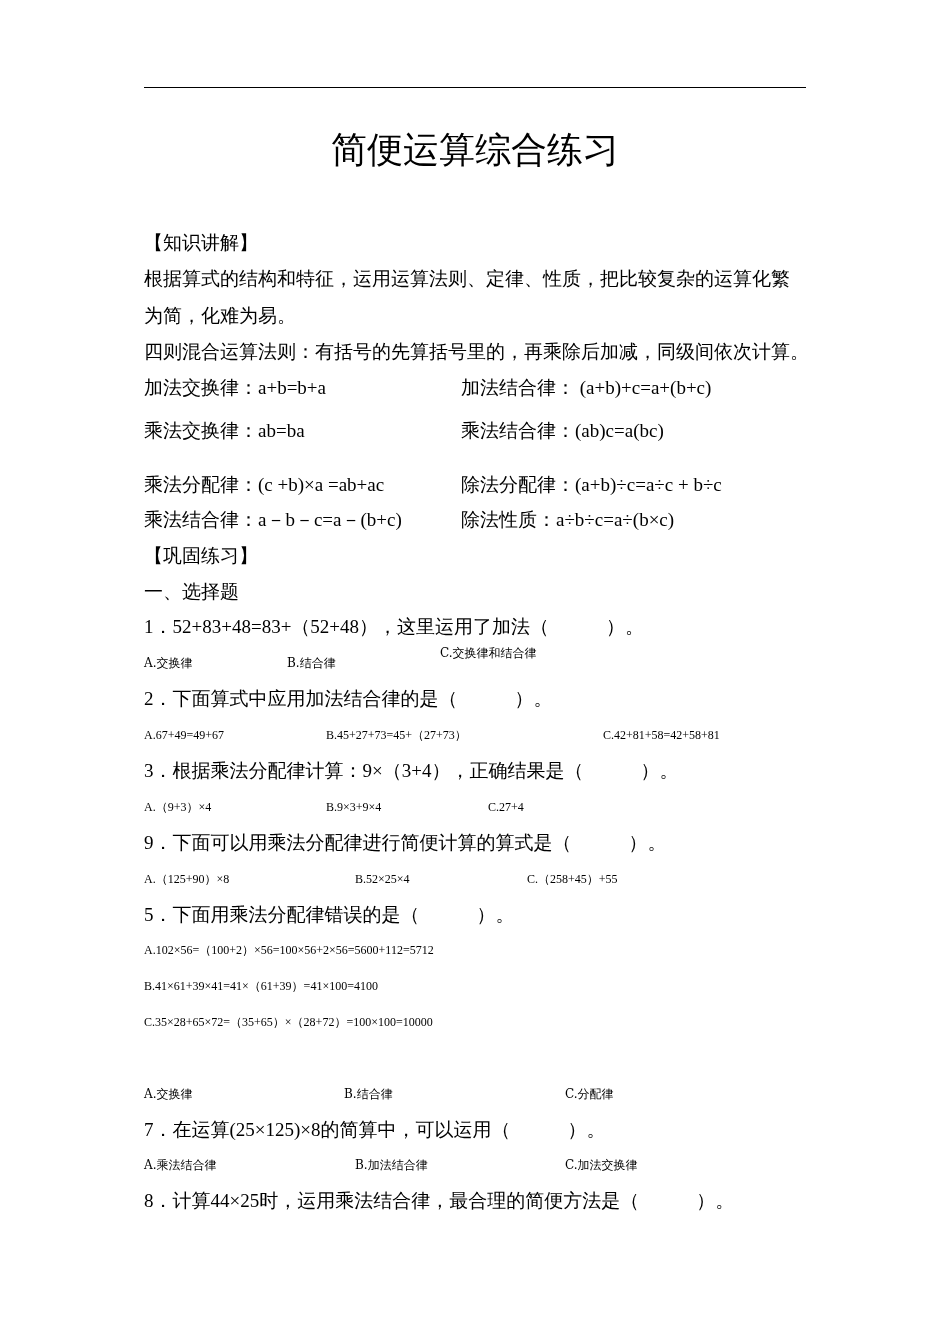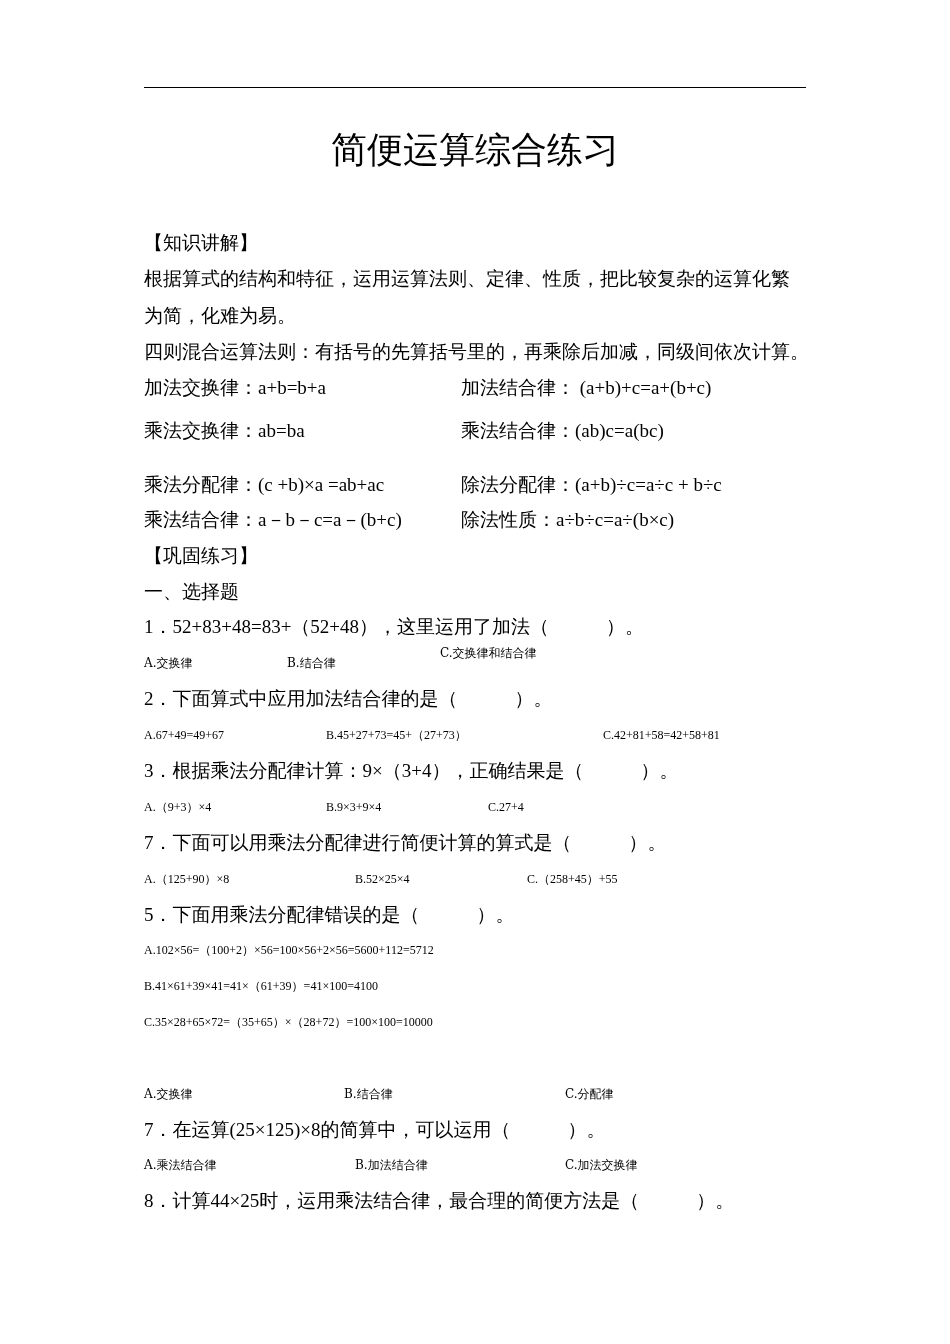--- a/index.html
+++ b/index.html
@@ -118,21 +118,21 @@
   <div class="line num" style="top:687px;">2．下面算式中应用加法结合律的是（　　　）。</div>
   <div class="opt num" style="left:144px; top:723px;">A.67+49=49+67</div>
   <div class="opt num" style="left:326px; top:723px;">B.45+27+73=45+（27+73）</div>
   <div class="opt num" style="left:603px; top:723px;">C.42+81+58=42+58+81</div>
 
   <div class="line num" style="top:759px;">3．根据乘法分配律计算：9×（3+4），正确结果是（　　　）。</div>
   <div class="opt num" style="left:144px; top:795px;">A.（9+3）×4</div>
   <div class="opt num" style="left:326px; top:795px;">B.9×3+9×4</div>
   <div class="opt num" style="left:488px; top:795px;">C.27+4</div>
 
-  <div class="line num" style="top:831px;">7．下面可以用乘法分配律进行简便计算的算式是（　　　）。</div>
+  <div class="line num" style="top:831px;">9．下面可以用乘法分配律进行简便计算的算式是（　　　）。</div>
   <div class="opt num" style="left:144px; top:867px;">A.（125+90）×8</div>
   <div class="opt num" style="left:355px; top:867px;">B.52×25×4</div>
   <div class="opt num" style="left:527px; top:867px;text-align:right;">C.（258+45）+55</div>
 
   <div class="line num" style="top:903px;">5．下面用乘法分配律错误的是（　　　）。</div>
   <div class="opt num" style="left:144px; top:938px;">A.102×56=（100+2）×56=100×56+2×56=5600+112=5712</div>
   <div class="opt num" style="left:144px; top:974px;text-align:right;">B.41×61+39×41=41×（61+39）=41×100=4100</div>
   <div class="opt num" style="left:144px; top:1010px;">C.35×28+65×72=（35+65）×（28+72）=100×100=10000</div>
 
   <div class="opt" style="left:144px; top:1082px;">A.交换律</div>

